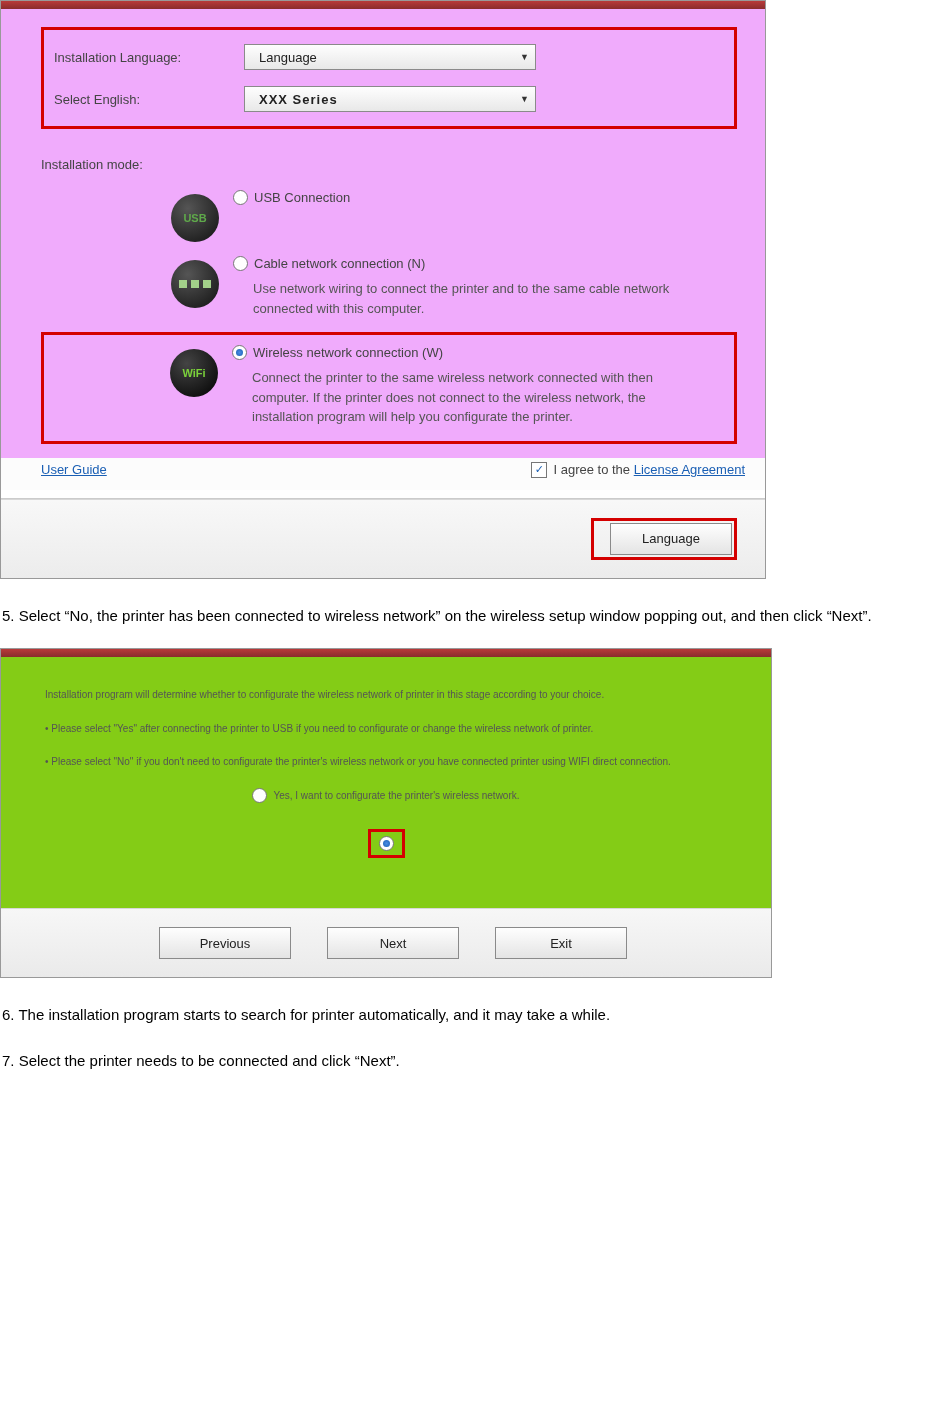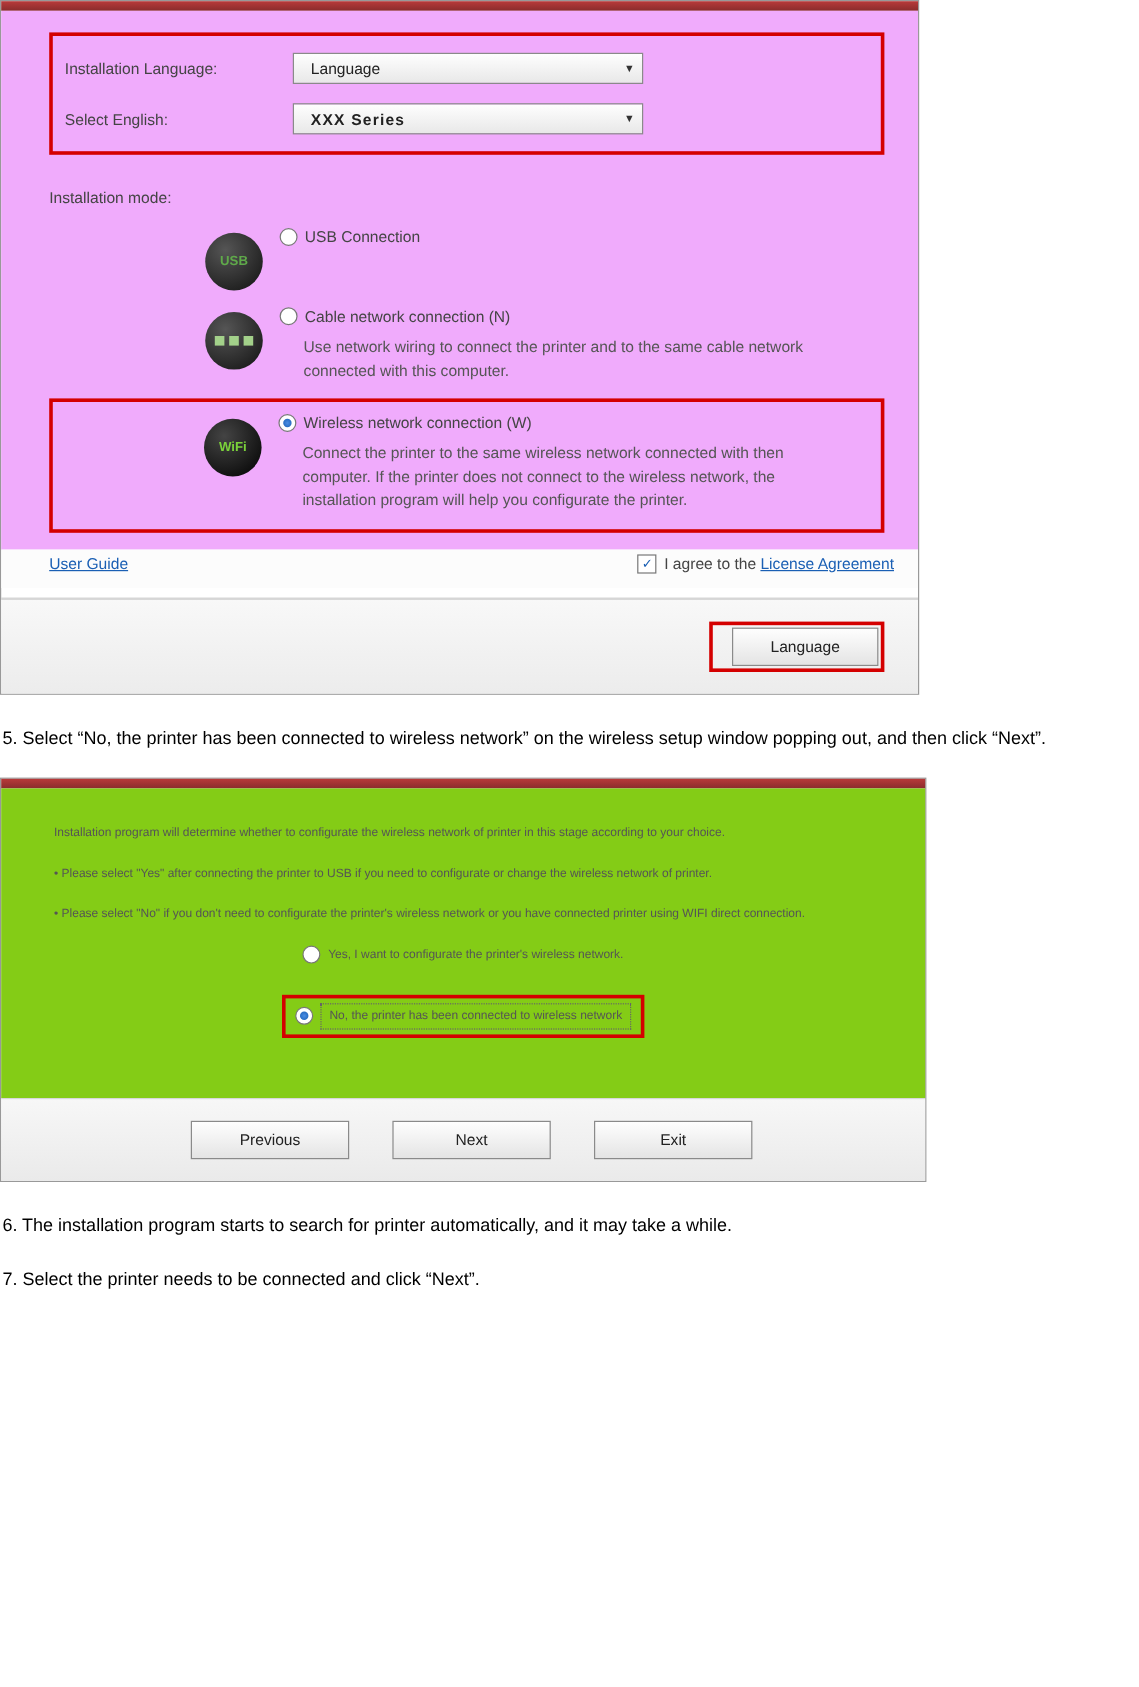--- a/index.html
+++ b/index.html
@@ -319,21 +319,20 @@
     <p>• Please select "No" if you don't need to configurate the printer's wireless network or you have connected printer using WIFI direct connection.</p>
 
     <div class="option-row">
       <span class="radio"></span>
       <span>Yes, I want to configurate the printer's wireless network.</span>
     </div>
 
     <div style="text-align:center;">
       <div class="option-highlight">
         <span class="radio checked"></span>
-        <span class="dotted-box">No, the printer has been connected to wireless network</span>
       </div>
     </div>
   </div>
 
   <div class="w2-buttons">
     <div class="btn">Previous</div>
     <div class="btn">Next</div>
     <div class="btn">Exit</div>
   </div>
 </div>

